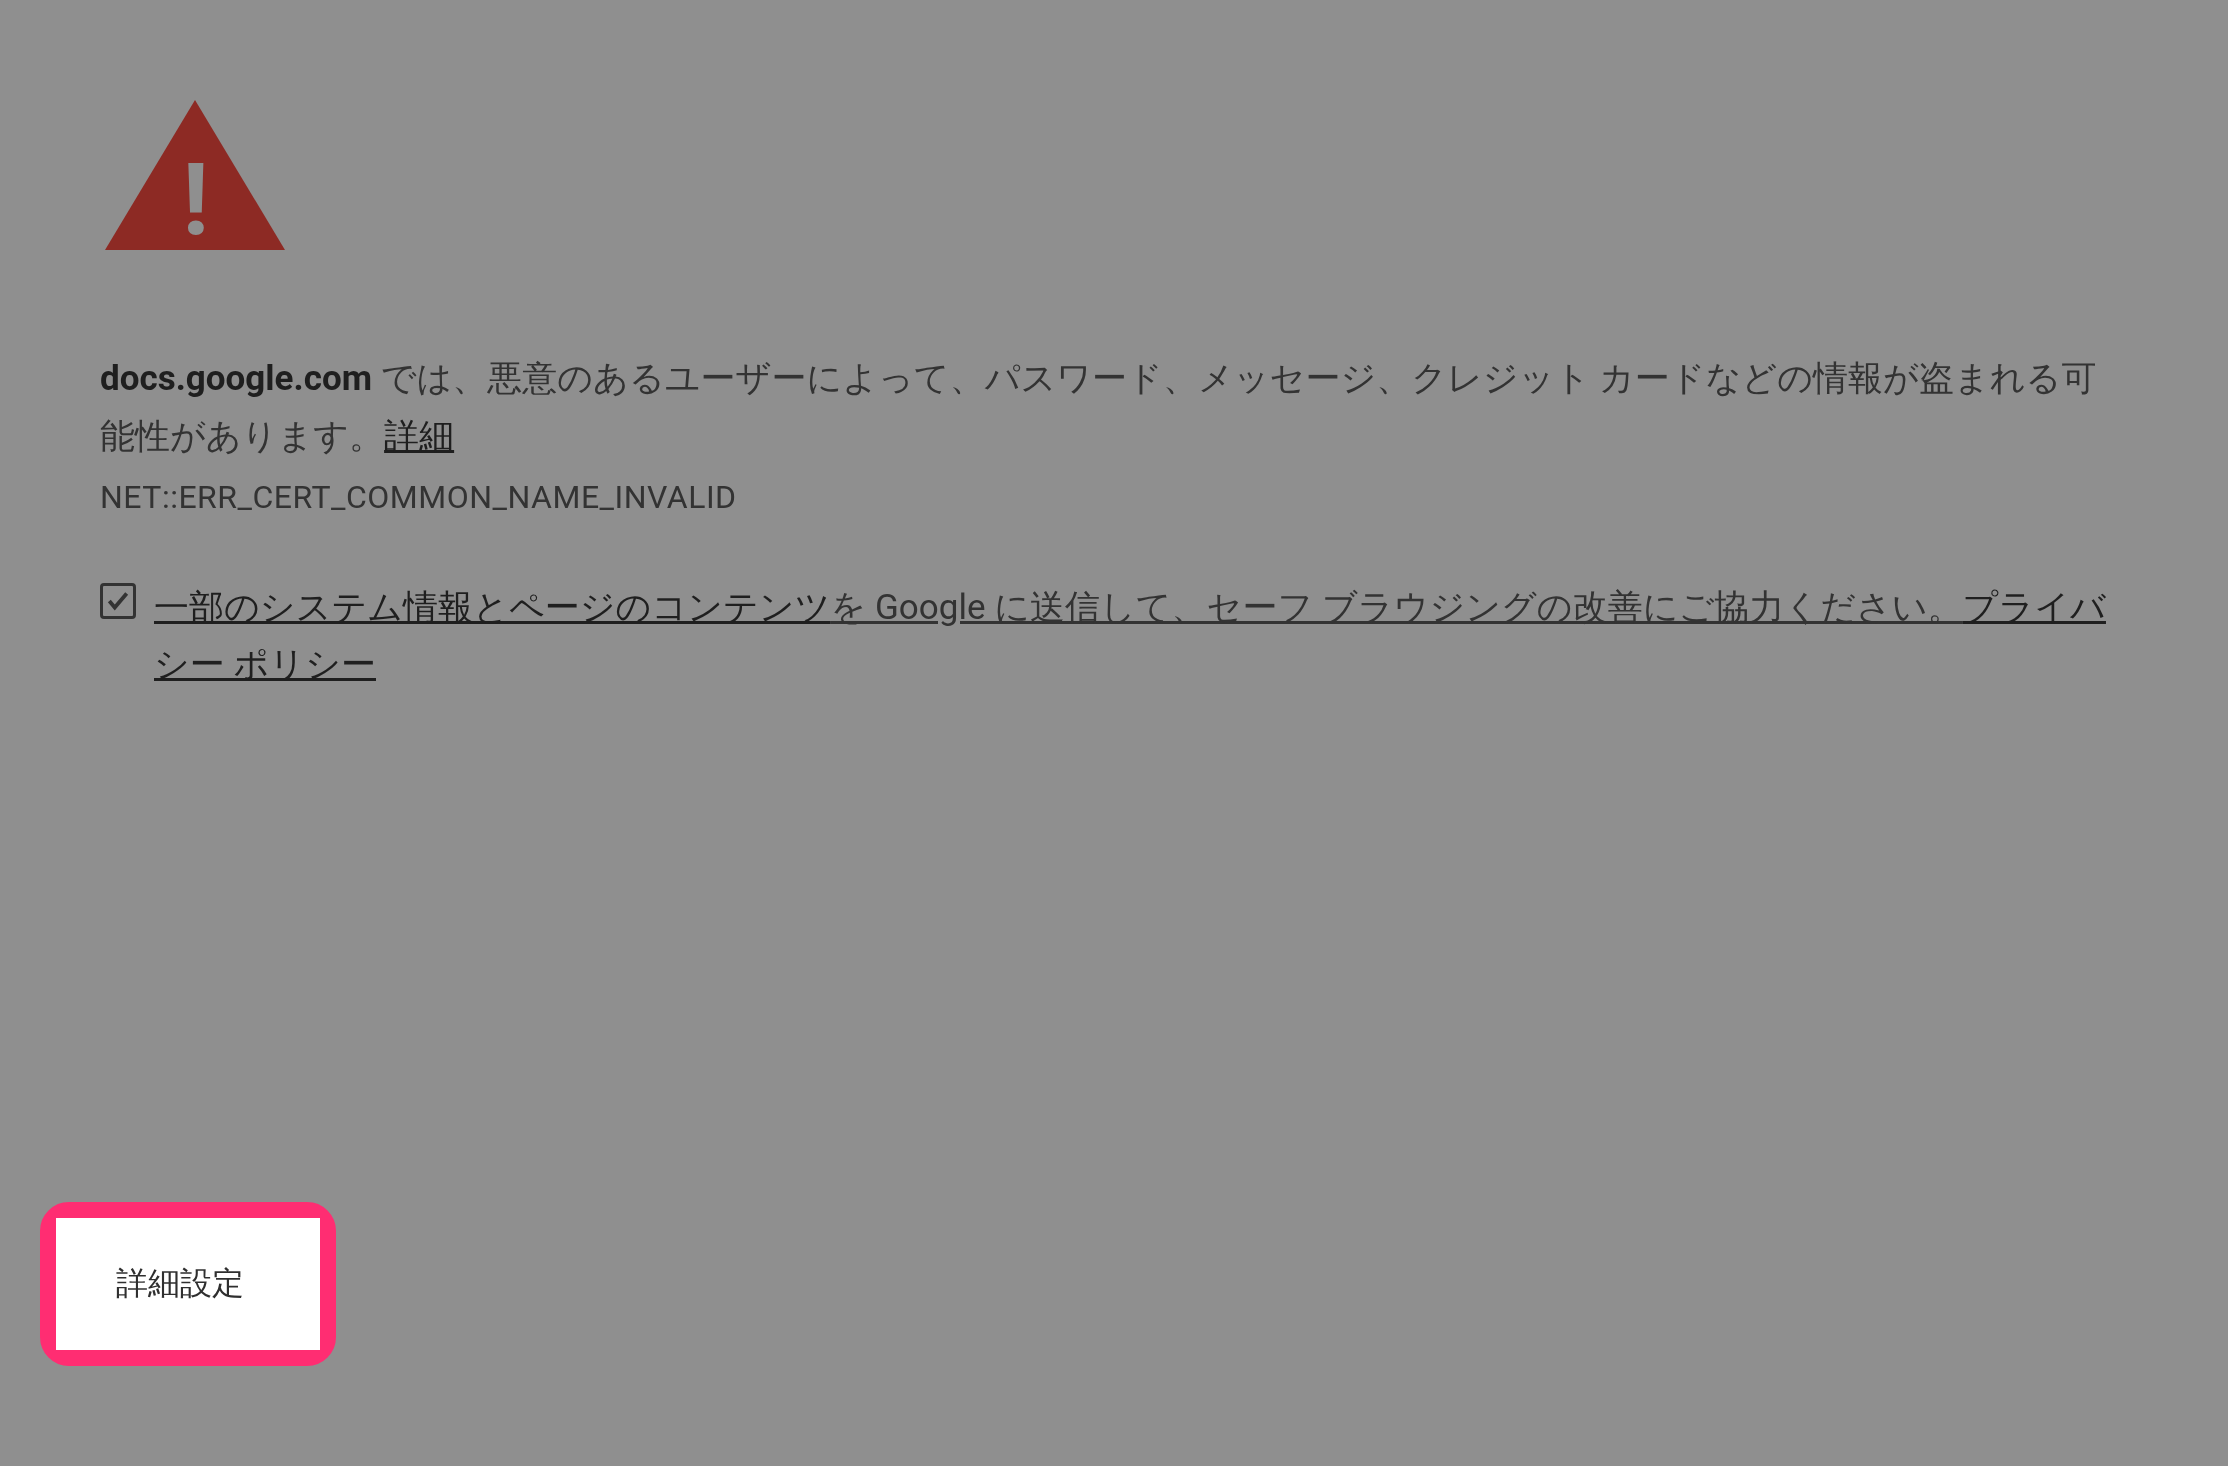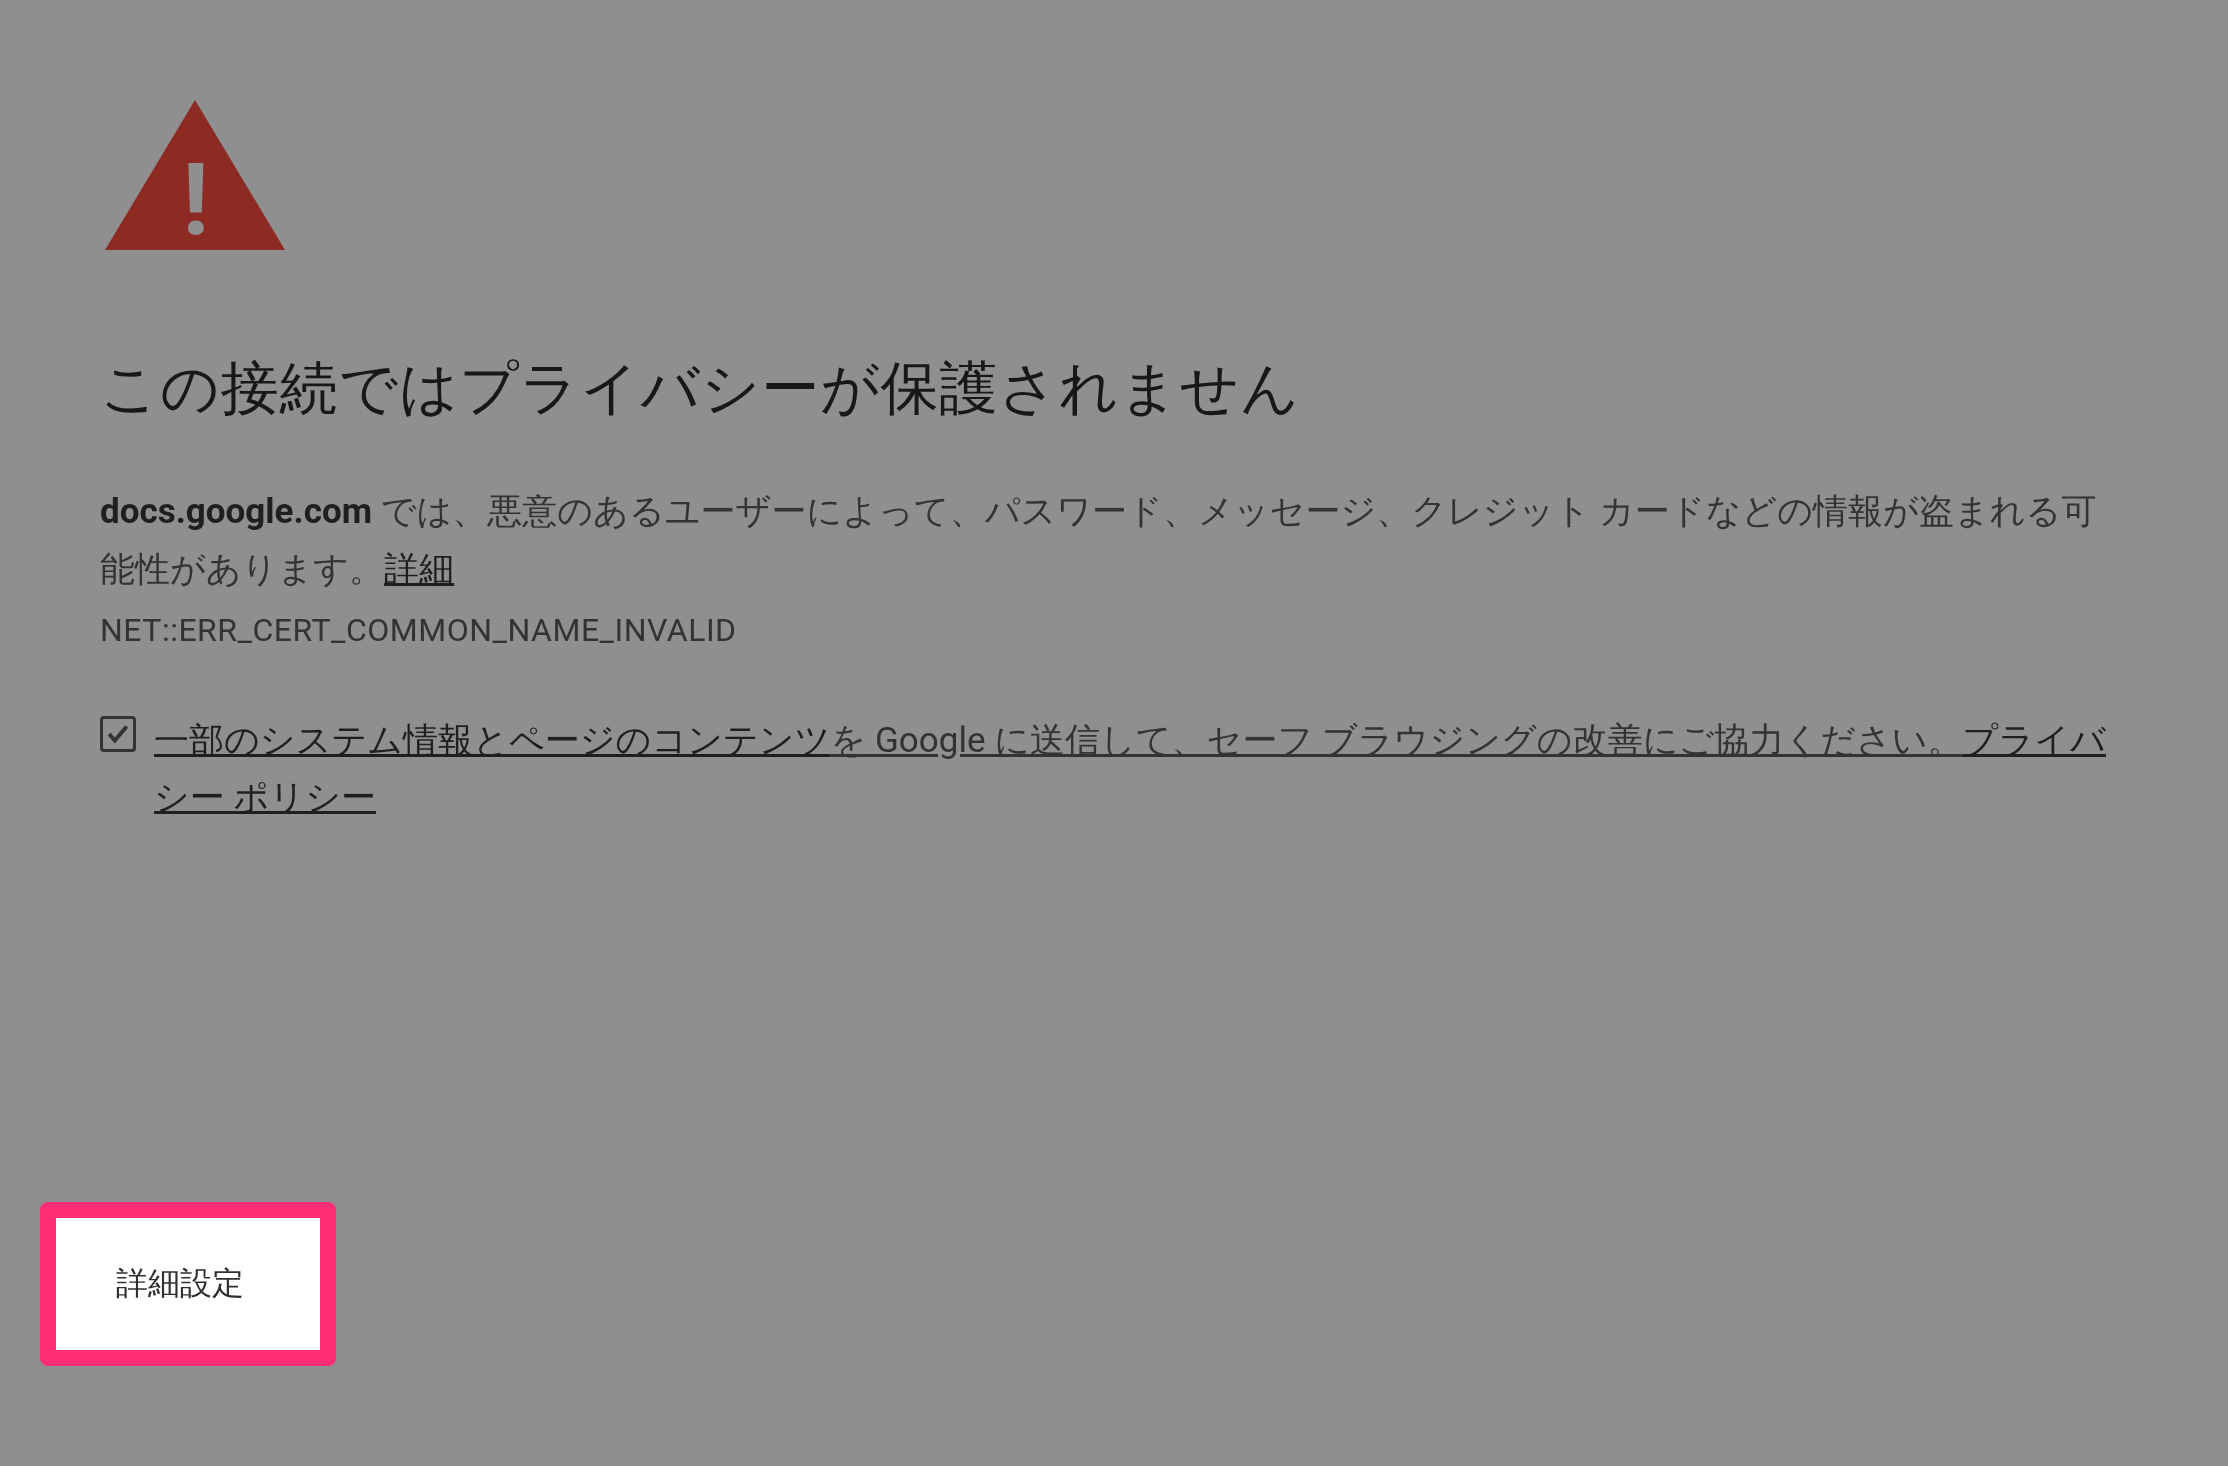--- a/index.html
+++ b/index.html
@@ -98,21 +98,21 @@
       position: absolute;
       bottom: 100px;
       left: 40px;
       right: 100px;
       display: flex;
       justify-content: space-between;
       align-items: flex-end;
     }
     .advanced-highlight {
       border: 16px solid #ff2d72;
-      border-radius: 8px;
+      border-radius: 29px;
       padding: 0;
       display: inline-block;
     }
     .advanced-button {
       background: #ffffff;
       color: #2f2f2f;
       font-size: 32px;
       padding: 44px 60px;
       border: none;
       cursor: pointer;
@@ -129,21 +129,20 @@
       cursor: pointer;
       font-family: inherit;
     }
   </style>
 </head>
 <body>
 
 <div class="content">
   <div class="warning-icon"></div>
 
-  <h1 class="heading">この接続ではプライバシーが保護されません</h1>
 
   <p class="description">
     <span class="domain">docs.google.com</span><span> では、悪意のあるユーザーによって、パスワード、メッセージ、クレジット カードなどの情報が盗まれる可能性があります。</span><a class="inline-link">詳細</a>
   </p>
 
   <p class="error-code">NET::ERR_CERT_COMMON_NAME_INVALID</p>
 
   <div class="checkbox-row">
     <div class="checkbox">
       <svg viewBox="0 0 24 24" fill="none" stroke="#333333" stroke-width="3.5">

